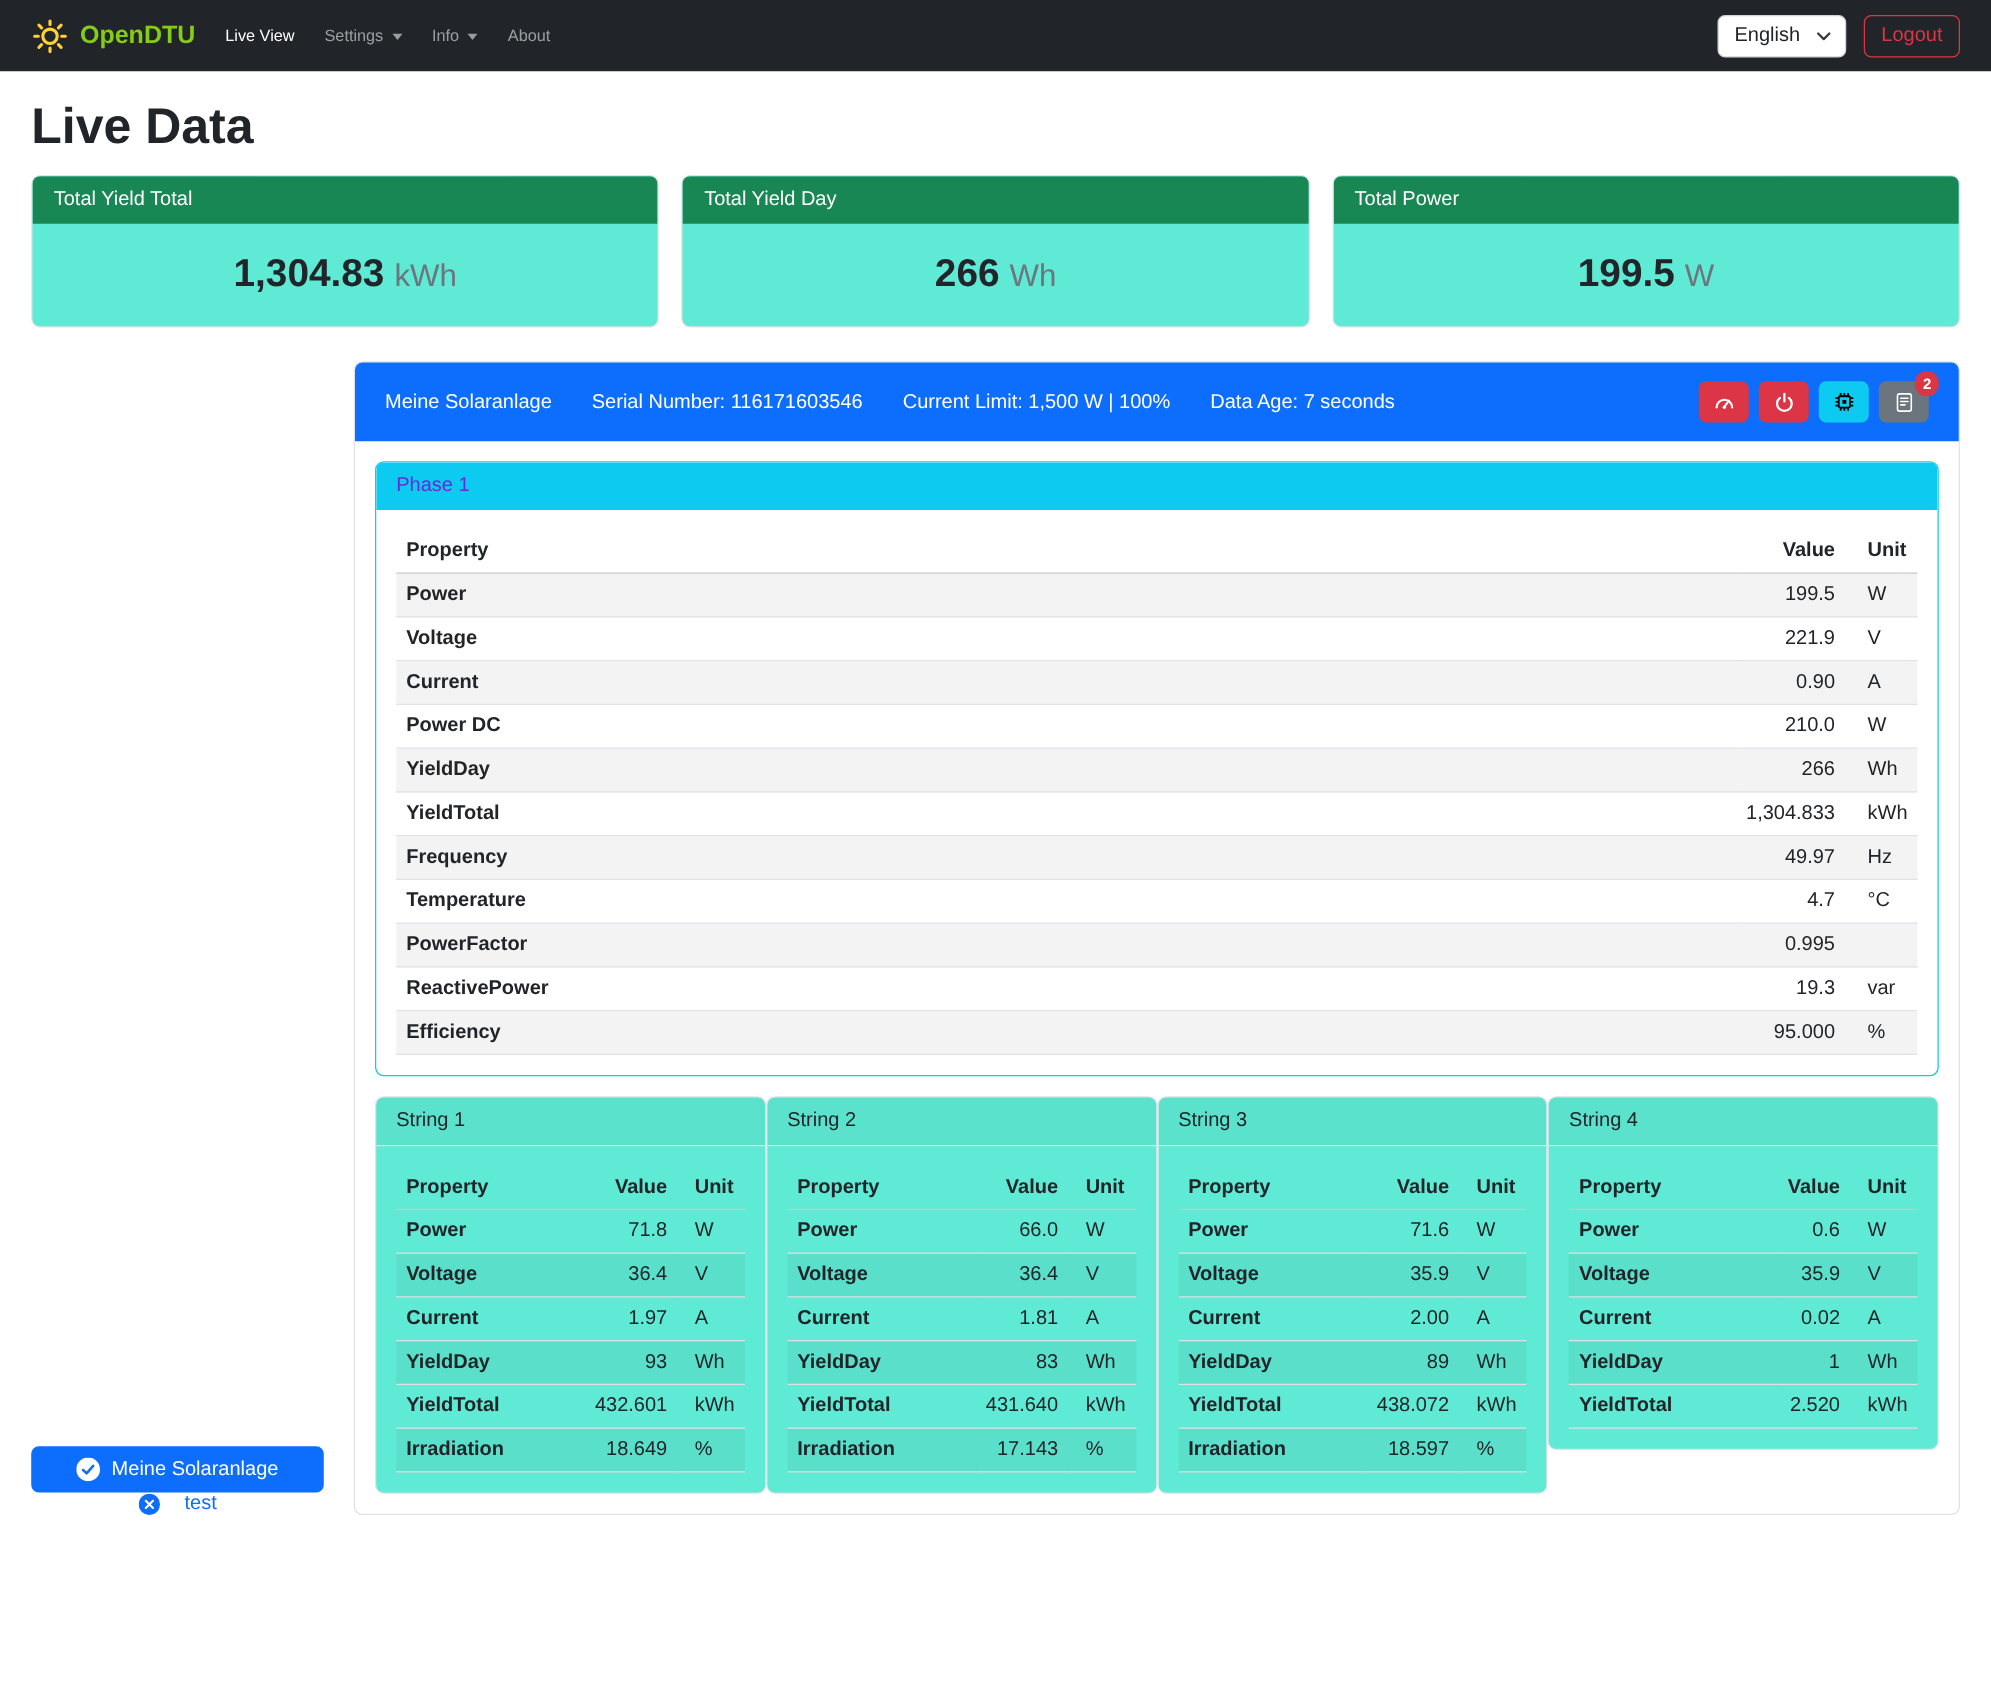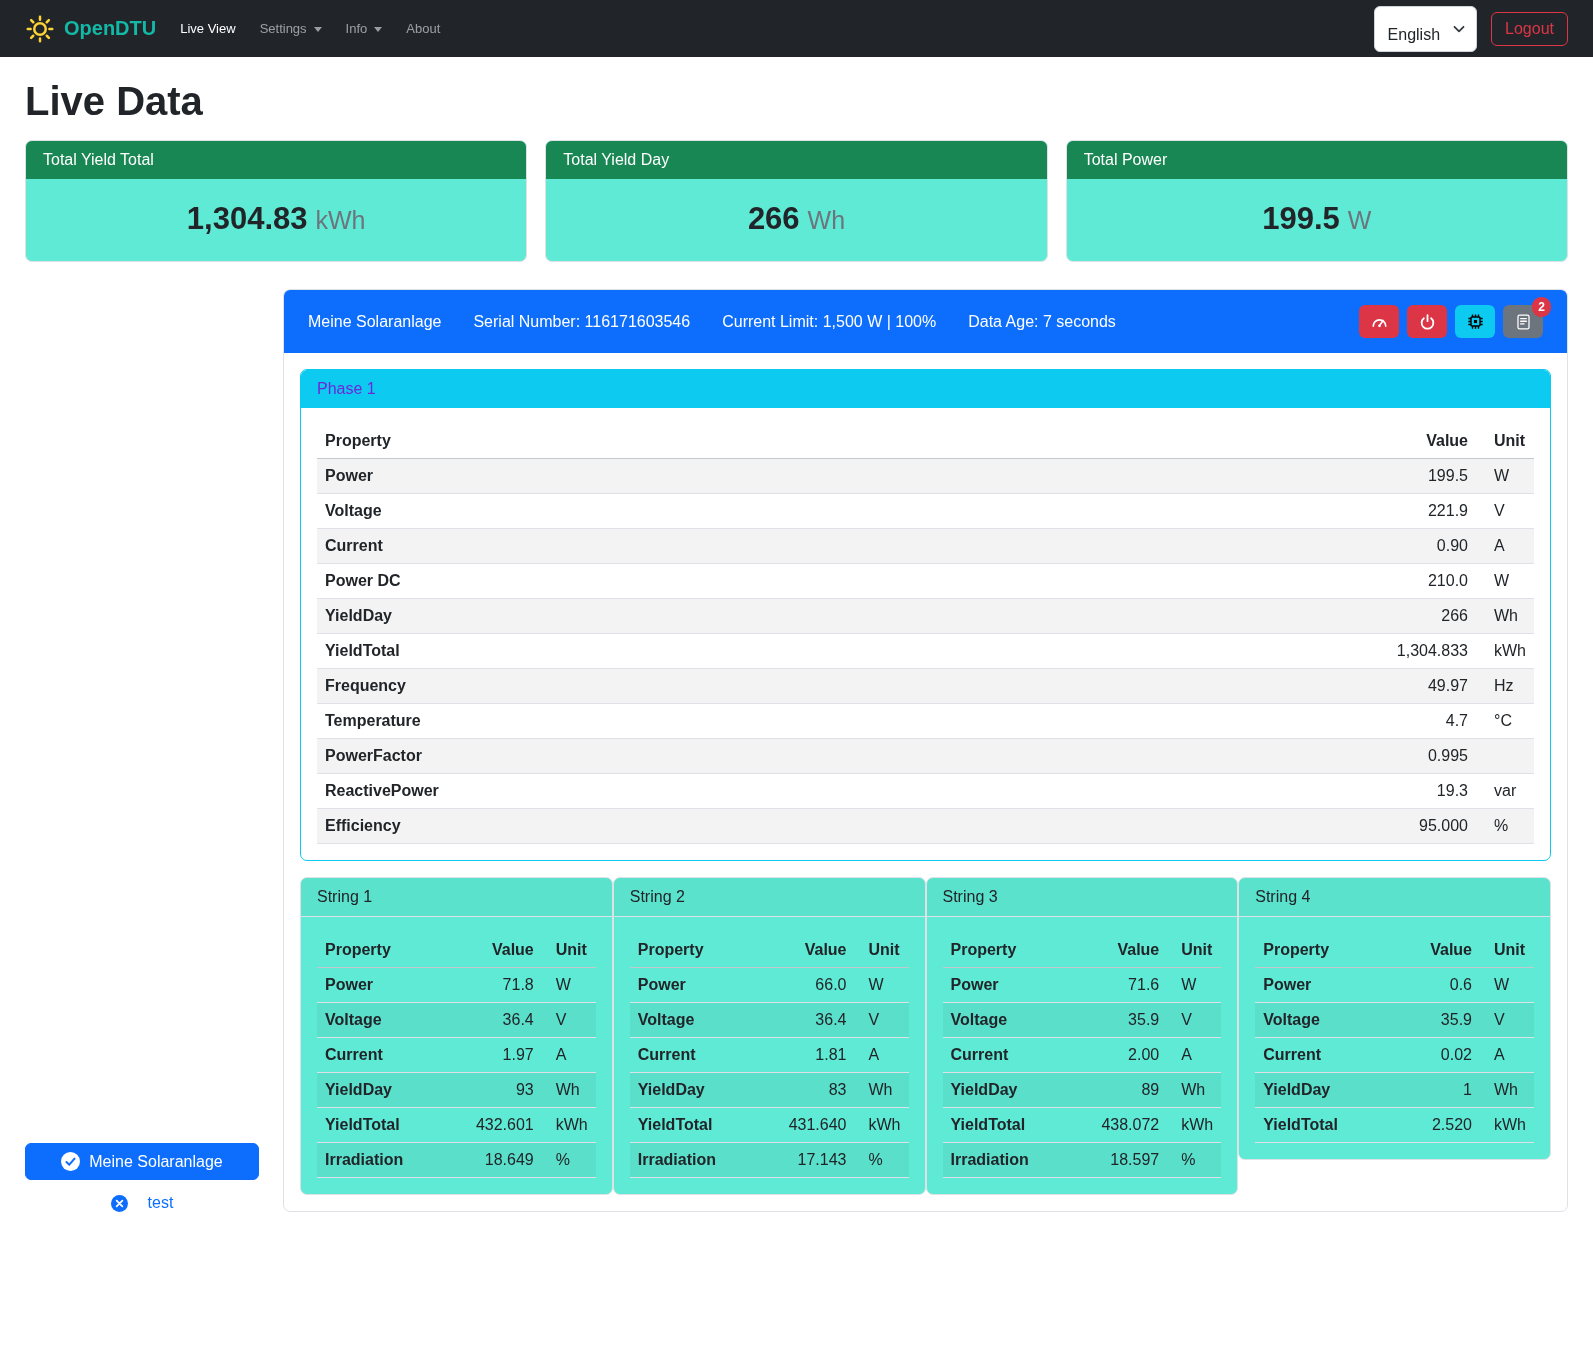--- a/index.html
+++ b/index.html
@@ -16,39 +16,39 @@
   
   .navbar {
     background: #212529;
     height: 57px;
     display: flex;
     align-items: center;
     padding: 0 25px;
   }
   .brand {
     display: flex; align-items: center; gap: 9px;
-    color: #14b8a6; font-size: 20px; font-weight: 600; cursor: pointer;
+    color: #84cc16; font-size: 20px; font-weight: 600; cursor: pointer;
     white-space: nowrap;
   }
   .nav-links { display: flex; align-items: center; margin-left: 12px; }
   .nav-link {
     color: rgba(255,255,255,.55);
     font-size: 13px; padding: 8px 12px; cursor: pointer; text-decoration: none;
     display: flex; align-items: center; gap: 7px; white-space: nowrap;
   }
   .nav-link.active { color: #fff; }
   .caret {
     width: 0; height: 0; display: inline-block;
     border-left: 4px solid transparent; border-right: 4px solid transparent;
     border-top: 5px solid currentColor; margin-top: 2px;
   }
   .navbar-right { margin-left: auto; display: flex; align-items: center; gap: 14px; }
   .lang-select {
     background: #fff; border: 1px solid #ced4da; border-radius: 6px;
-    padding: 19px 36px 7px 13px; color: #212529; position: relative;
+    padding: 7px 36px 7px 13px; color: #212529; position: relative;
     cursor: pointer; font-size: 16px; display: flex; align-items: center;
   }
   .lang-select .chev { position: absolute; right: 11px; top: 50%; transform: translateY(-46%); display: flex; }
   .logout-btn {
     background: transparent; border: 1px solid #dc3545; color: #dc3545;
     border-radius: 6px; padding: 7px 13px; font-size: 16px; cursor: pointer;
     font-family: inherit;
   }
 
   
@@ -66,21 +66,21 @@
   
   .content-row { display: flex; align-items: flex-end; gap: 24px; padding: 27px 25px 30px; }
   .sidebar { width: 234px; flex: none; }
   .inverter-btn {
     width: 100%; background: #0d6efd; border: 1px solid #0d6efd; color: #fff;
     border-radius: 6px; padding: 8px 10px; font-size: 16px; cursor: pointer;
     display: flex; align-items: center; justify-content: center; gap: 9px;
     font-family: inherit;
   }
   .test-item {
-    margin-top: 14px; display: flex; align-items: center; justify-content: center;
+    display: flex; align-items: center; justify-content: center;
     gap: 20px; color: #0d6efd; font-size: 16px; cursor: pointer;
   }
 
   
   .inverter-panel { flex: 1; border: 1px solid #dee2e6; border-radius: 7px; }
   .panel-header {
     background: #0d6efd; color: #fff; border-radius: 6px 6px 0 0;
     padding: 15px 24px; display: flex; align-items: center; gap: 32px; font-size: 16px;
   }
   .panel-header span { white-space: nowrap; }

